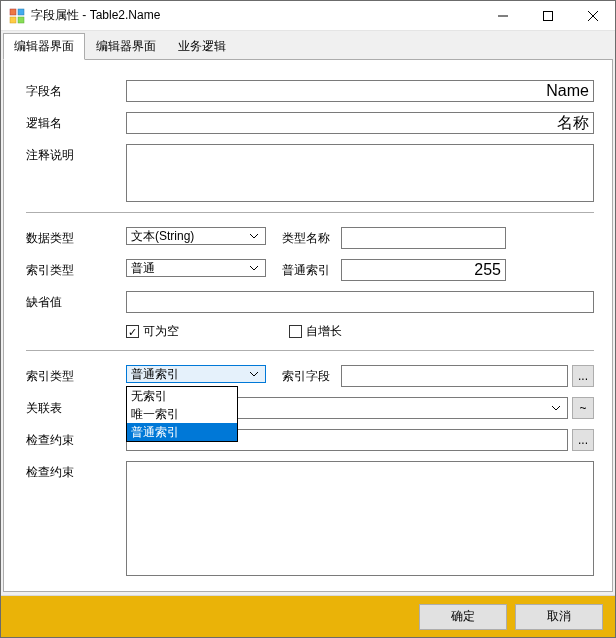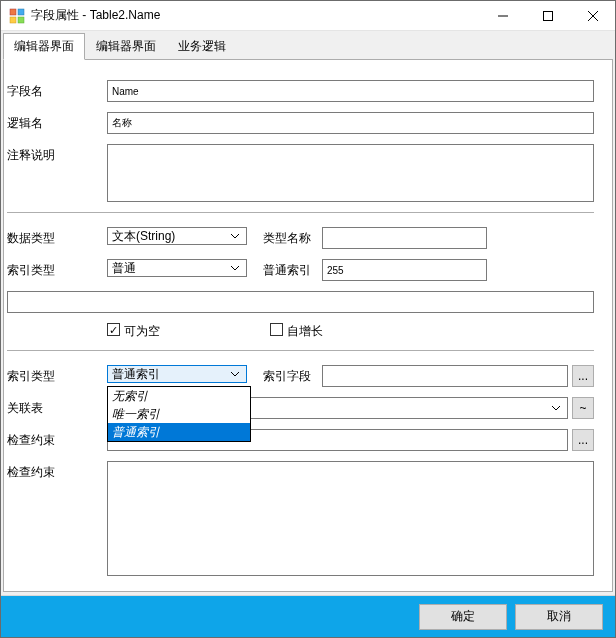--- a/index.html
+++ b/index.html
@@ -66,40 +66,41 @@
     position: relative;
     z-index: 2;
   }
   .tab-panel {
     flex: 1;
     margin: 0 2px 2px 2px;
     background: #fff;
     border: 1px solid #acacac;
     position: relative;
     top: -1px;
-    padding: 20px 18px 12px 3px;
+    padding: 20px 18px 12px 22px;
     overflow: hidden;
   }
   .form-row {
     display: flex;
     align-items: flex-start;
     margin-bottom: 10px;
   }
   .lbl {
     width: 100px;
     padding-top: 3px;
   }
   .txt {
     flex: 1;
     height: 22px;
     border: 1px solid #7a7a7a;
     padding: 2px 4px;
     background: #fff;
     font-family: inherit;
-    font-size: 10px;
+    font-size: 16px;
+    text-align: right;
   }
   .txt-small2 { width: 165px; flex: 0 0 165px; }
   textarea.comment {
     flex: 1;
     height: 58px;
     border: 1px solid #7a7a7a;
     padding: 2px 4px;
     font-family: inherit;
     font-size: 12px;
     resize: none;
@@ -131,25 +132,24 @@
   .combo-arrow {
     width: 14px;
     display: flex;
     justify-content: center;
     align-items: center;
   }
   .combo-dropdown {
     position: absolute;
     top: 21px;
     left: 0;
-    width: 144px;
+    width: 112px;
     border: 1px solid #000;
     background: #fff;
     z-index: 10;
-    font-style: italic;
   }
   .combo-opt {
     padding: 1px 4px;
     line-height: 16px;
   }
   .combo-opt.selected {
     background: #0078d7;
     color: #fff;
   }
   .lbl2 {
@@ -157,20 +157,21 @@
     padding-left: 16px;
     padding-top: 3px;
   }
   .checkbox-row {
     display: flex;
     align-items: center;
     margin-bottom: 10px;
   }
   .chk {
     display: flex;
+    align-items: center;
     gap: 4px;
   }
   .chk-box {
     width: 13px;
     height: 13px;
     border: 1px solid #333;
     background: #fff;
     display: flex;
     align-items: center;
     justify-content: center;
@@ -216,21 +217,21 @@
     overflow-y: scroll;
   }
   .button-bar {
     height: 42px;
     border-top: 1px solid #d9d9d9;
     display: flex;
     justify-content: flex-end;
     align-items: center;
     padding: 0 12px;
     gap: 8px;
-    background: #0ea5e9;
+    background: #eab308;
   }
   .dlg-btn {
     width: 88px;
     height: 26px;
     border: 1px solid #adadad;
     background: #e1e1e1;
     display: flex;
     align-items: center;
     justify-content: center;
   }
@@ -322,20 +323,21 @@
                   <polyline points="0,0 4,4 8,0" fill="none" stroke="#000" stroke-width="1"></polyline>
                 </svg>
               </span>
           </div>
         </div>
         <div class="lbl2">普通索引</div>
         <input class="txt txt-small2" value="255" style="">
       </div>
 
       <div class="form-row">
+        <div class="lbl">缺省值</div>
         <input class="txt" value="" style="">
       </div>
 
       <div class="checkbox-row">
         <div class="lbl"></div>
         <div class="chk">
           <div class="chk-box checked"></div>
           <span>可为空</span>
         </div>
         <div style="width:110px"></div>

